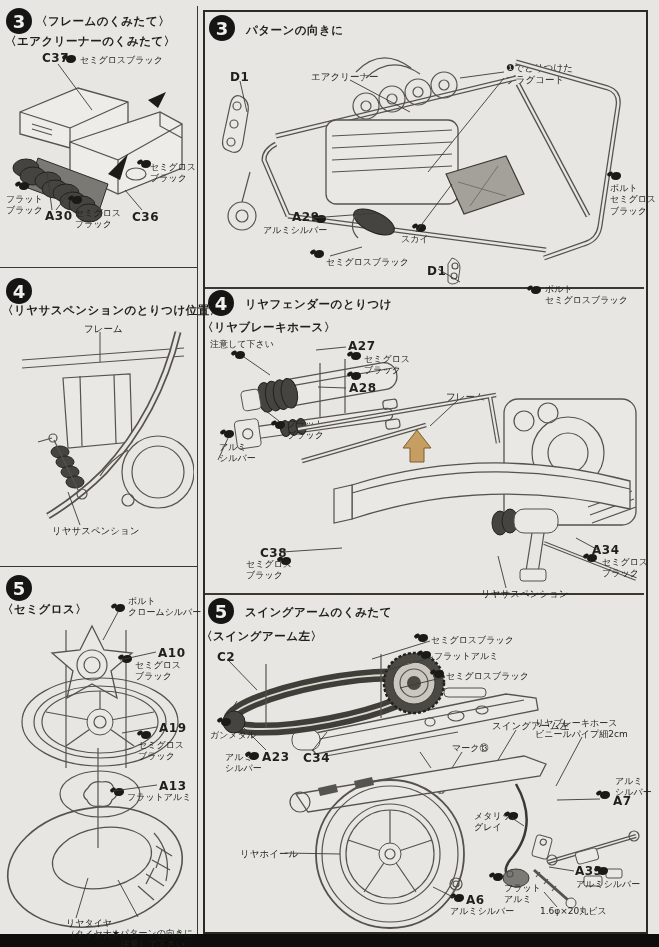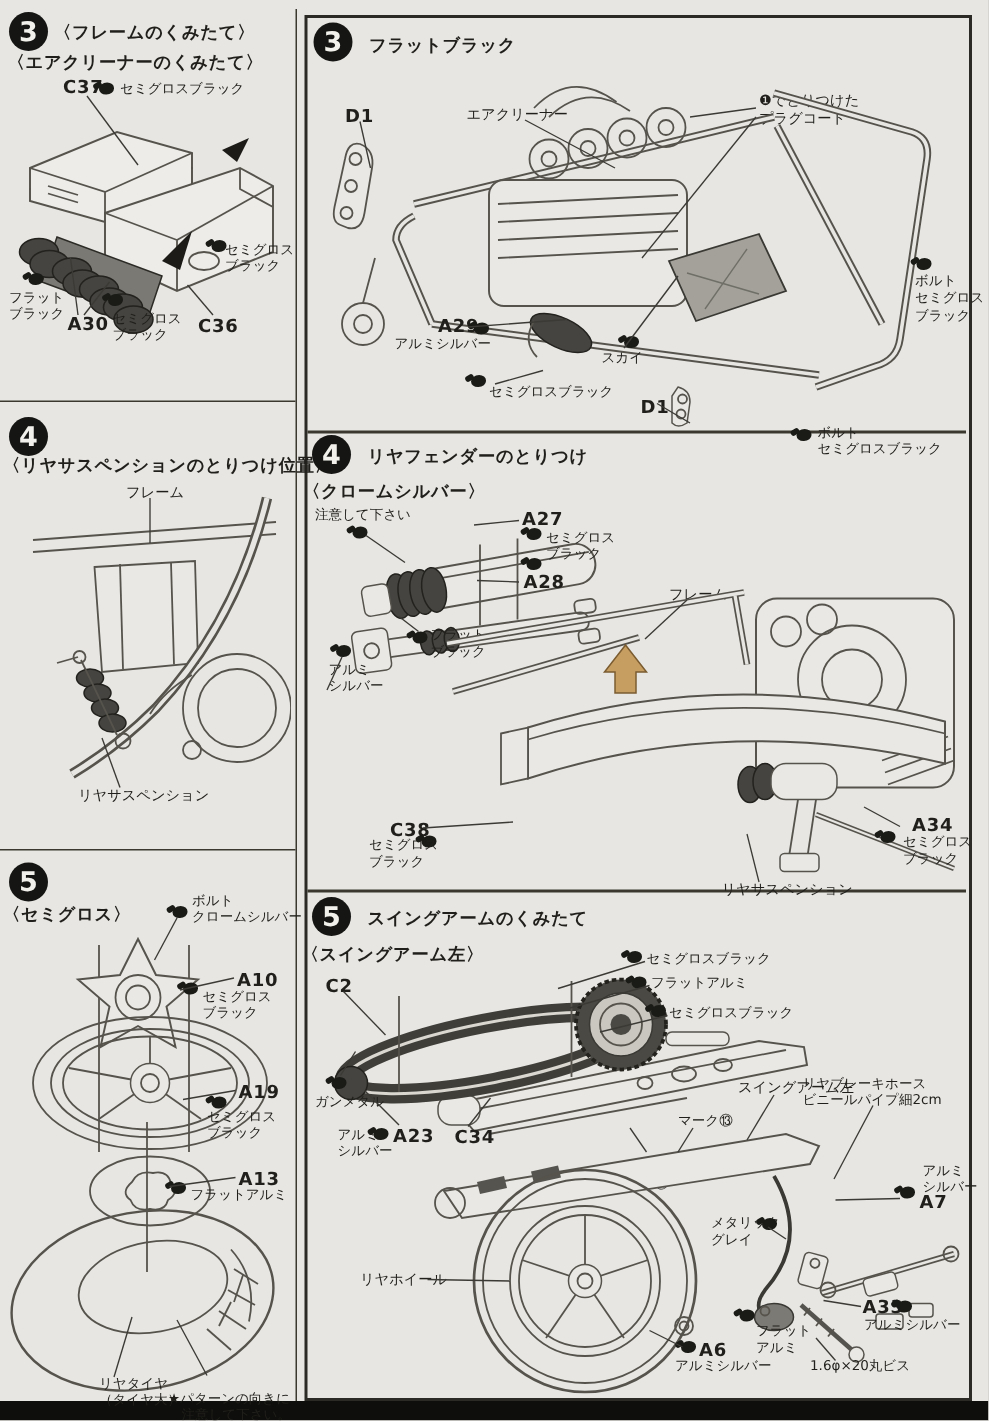--- a/index.html
+++ b/index.html
@@ -160,21 +160,21 @@
 ブラック</div>
   <div class="part" style="left:159px;top:779px">A13</div>
   <div class="dot" style="left:114px;top:788px"></div>
   <div class="lbl" style="left:127px;top:792px">フラットアルミ</div>
   <div class="lbl" style="left:66px;top:918px">リヤタイヤ
 （タイヤ大）</div>
   <div class="lbl" style="left:112px;top:928px">★パターンの向きに
 　注意して下さい。</div>
 
   <div class="badge" style="left:209px;top:15px">3</div>
-  <div class="h1" style="left:246px;top:23px">フラットブラック</div>
+  <div class="h1" style="left:246px;top:23px">パターンの向きに</div>
   <div class="part" style="left:230px;top:70px">D1</div>
   <div class="note" style="left:311px;top:71px">エアクリーナー</div>
   <div class="note" style="left:506px;top:62px">❶でとりつけた
 プラグコード</div>
 
   <svg style="left:206px;top:44px" width="436" height="242" viewBox="0 0 436 242">
     <g stroke="#55534c" stroke-width="5" fill="none">
       <path d="M310,18 L402,44 Q414,48 412,62 L394,182 Q392,196 378,200 L338,214"></path>
       <path d="M70,92 L310,34"></path>
       <path d="M70,100 Q58,106 58,116 L82,172"></path>
@@ -235,21 +235,21 @@
   <div class="dot" style="left:611px;top:172px"></div>
   <div class="lbl" style="left:610px;top:183px">ボルト
 セミグロス
 ブラック</div>
   <div class="dot" style="left:531px;top:286px"></div>
   <div class="lbl" style="left:545px;top:284px">ボルト
 セミグロスブラック</div>
 
   <div class="badge" style="left:208px;top:290px">4</div>
   <div class="h1" style="left:245px;top:297px">リヤフェンダーのとりつけ</div>
-  <div class="h1" style="left:202px;top:320px">〈クロームシルバー〉</div>
+  <div class="h1" style="left:202px;top:320px">〈リヤブレーキホース〉</div>
 
   <div class="lbl" style="left:210px;top:339px">注意して下さい</div>
   <div class="dot" style="left:235px;top:351px"></div>
 
   <svg style="left:225px;top:333px" width="200" height="126" viewBox="0 0 200 126">
     <g transform="rotate(-10 100 55)">
       <rect x="55" y="40" width="118" height="27" rx="13" fill="#e9e8e4" stroke="#55534c" stroke-width="1.3"></rect>
       <line x1="60" y1="47" x2="170" y2="47" class="ink" stroke-width="0.8"></line>
       <g fill="#454440" stroke="#23221e">
         <ellipse cx="40" cy="54" rx="8" ry="15"></ellipse>
@@ -328,21 +328,21 @@
     <g stroke="#e7e6e2" stroke-width="1.6" fill="none">
         <path d="M258,162 L350,198"></path>
       </g>
     <polygon points="131,49 145,67 138,67 138,81 124,81 124,67 117,67" fill="#c79e62" stroke="#7a5c30" stroke-width="1"></polygon>
   </svg>
 
   <div class="part" style="left:260px;top:546px">C38</div>
   <div class="dot" style="left:281px;top:557px"></div>
   <div class="lbl" style="left:246px;top:559px">セミグロス
 ブラック</div>
-  <div class="part" style="left:608px;top:543px">A34</div>
+  <div class="part" style="left:592px;top:543px">A34</div>
   <div class="dot" style="left:587px;top:554px"></div>
   <div class="lbl" style="left:602px;top:557px">セミグロス
 ブラック</div>
   <div class="note" style="left:481px;top:588px">リヤサスペンション</div>
 
   <div class="badge" style="left:208px;top:598px">5</div>
   <div class="h1" style="left:245px;top:605px">スイングアームのくみたて</div>
   <div class="h1" style="left:201px;top:629px">〈スイングアーム左〉</div>
   <div class="part" style="left:217px;top:650px">C2</div>
 

